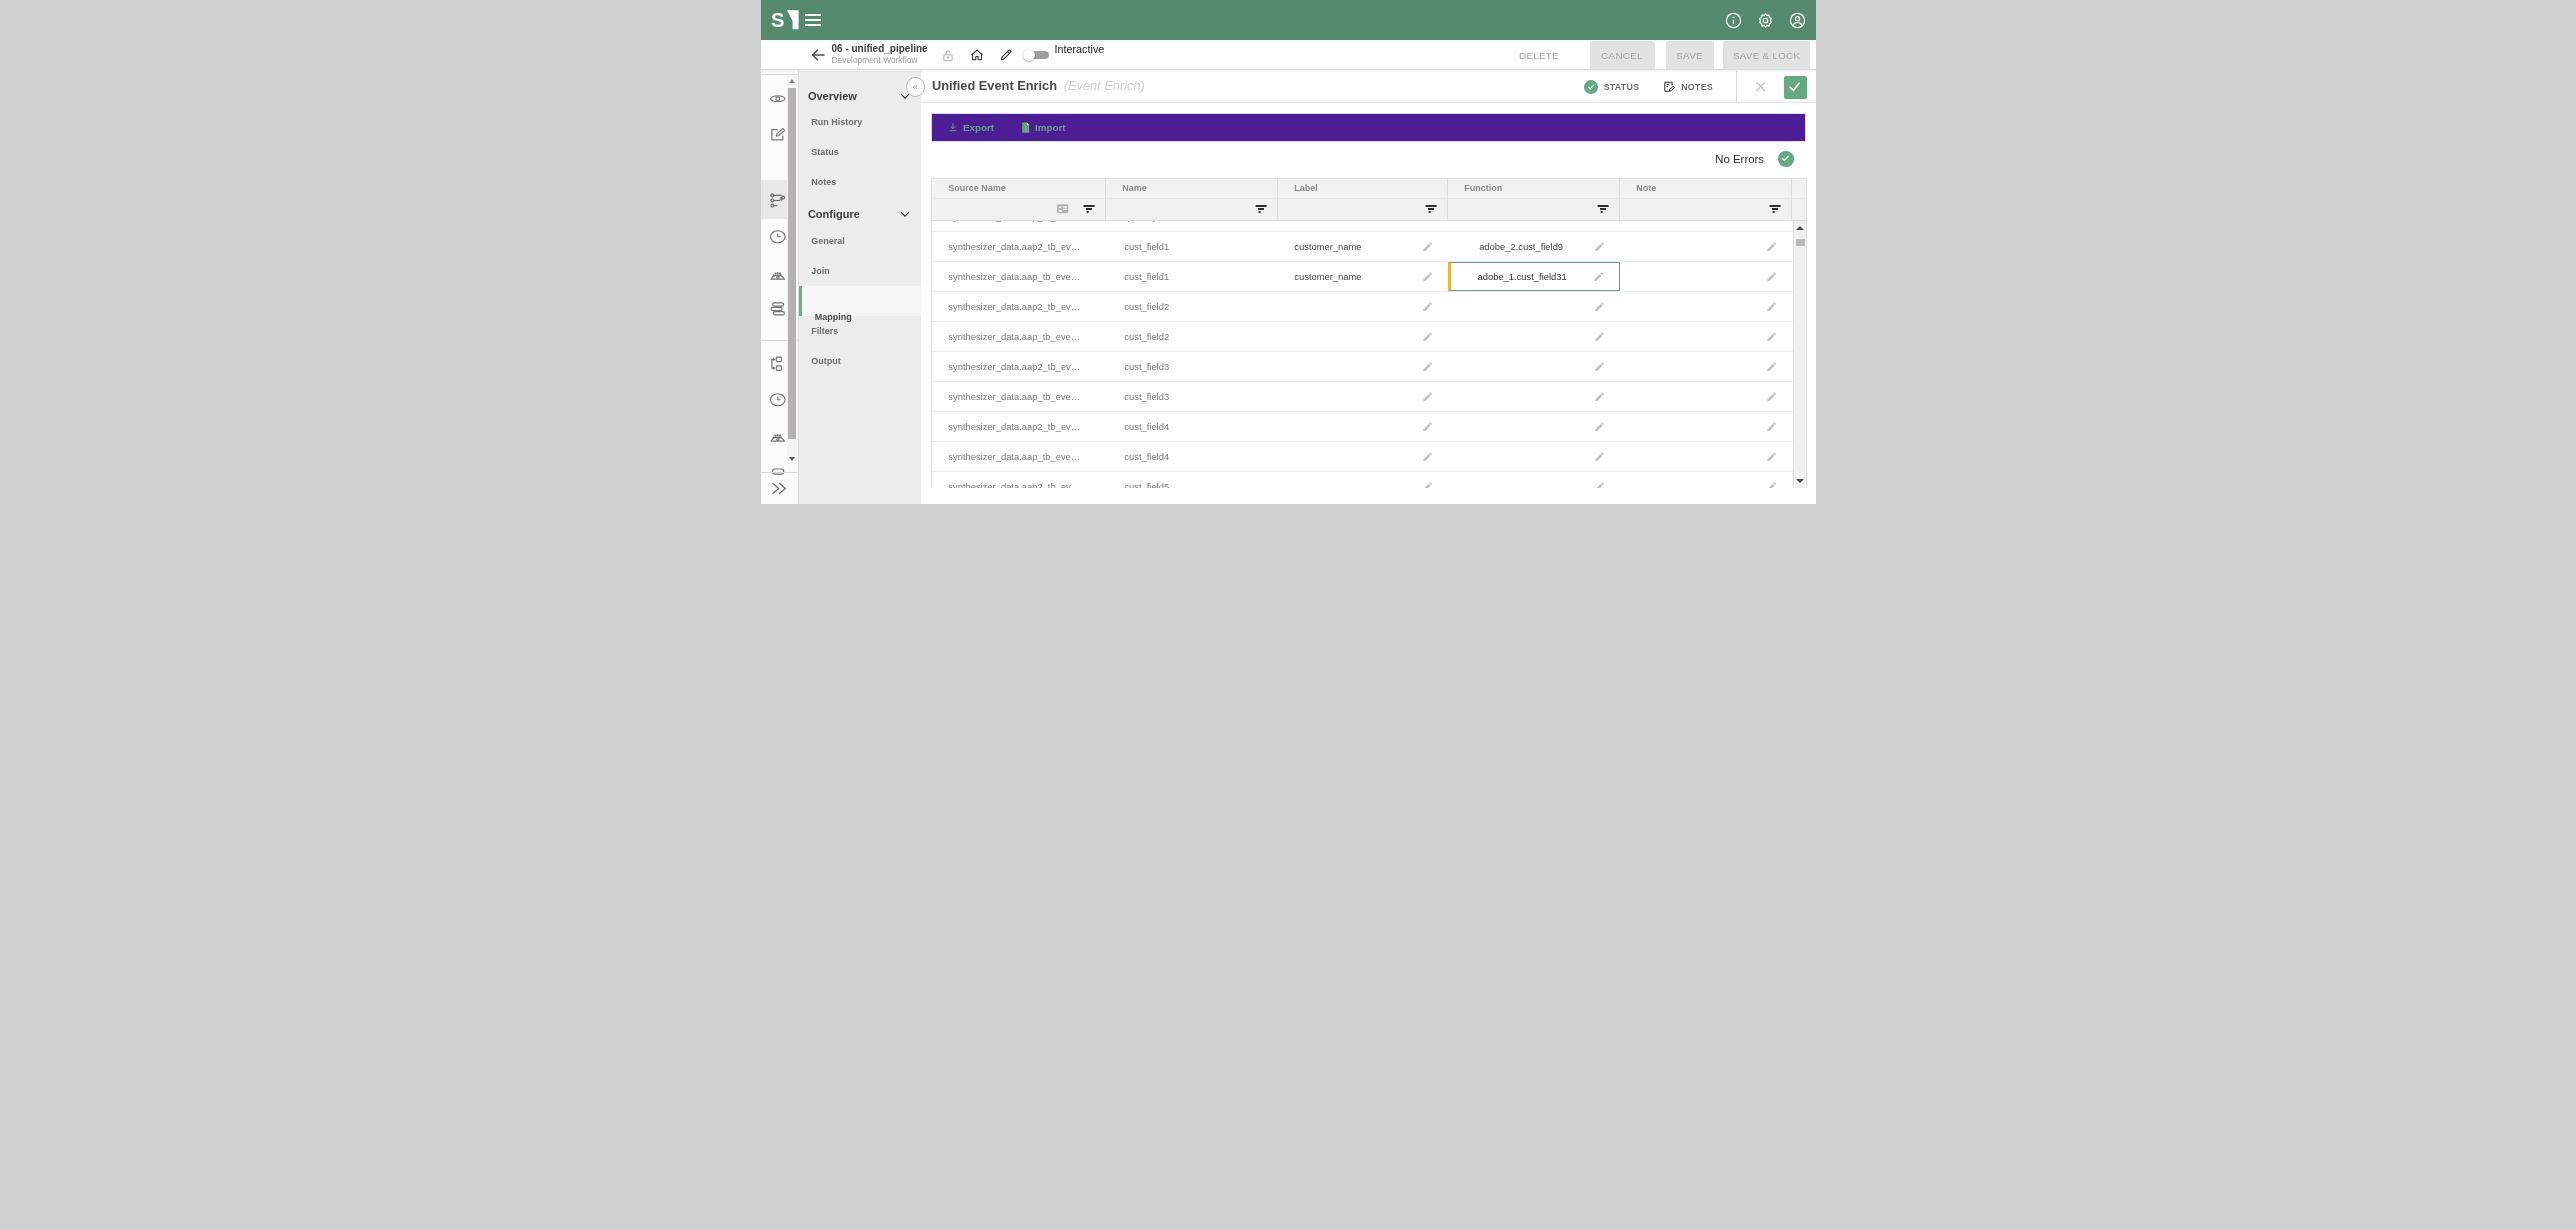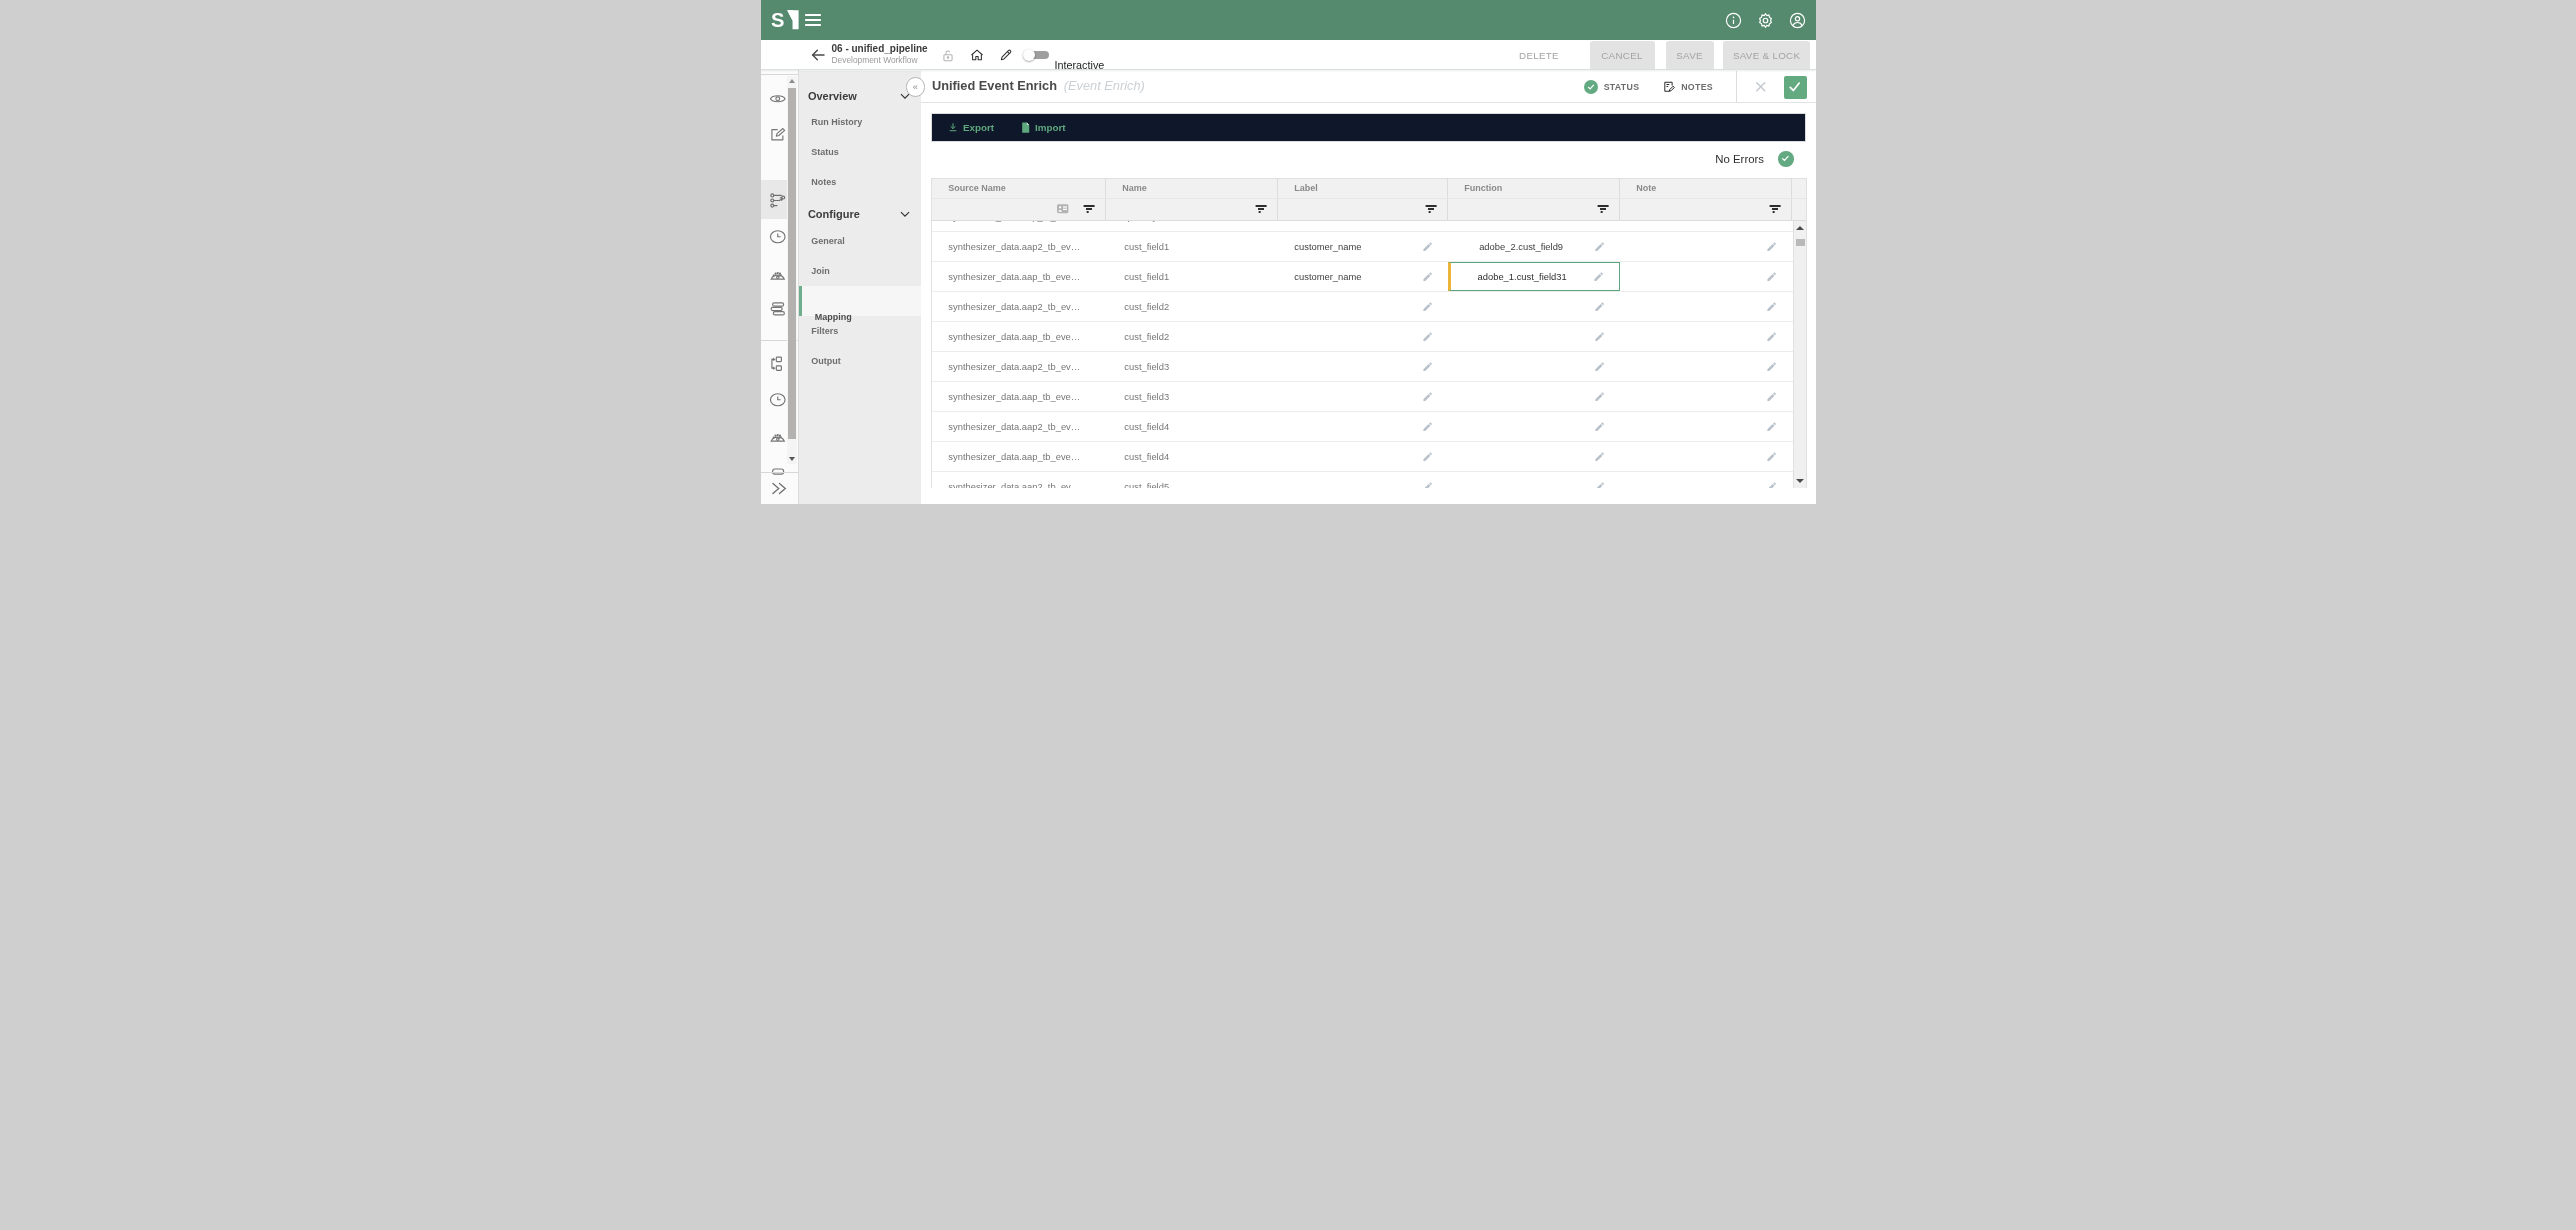--- a/index.html
+++ b/index.html
@@ -18,21 +18,21 @@
   
   .toolbar { position:absolute; left:0; top:40px; width:100%; height:30px; background:#fff; border-bottom:0.7px solid #d9dede; box-shadow:0 0.7px 2px rgba(0,0,0,.08); z-index:6; }
   .back-arrow { position:absolute; left:49px; top:6.7px; width:16px; height:16px; cursor:pointer; }
   .tb-titles { position:absolute; left:71px; top:2.7px; }
   .tb-title { font-size:10px; font-weight:bold; color:#3b3b3b; line-height:12.8px; }
   .tb-subtitle { font-size:8.4px; color:#9b9b9b; line-height:10.8px; }
   .tb-ic { position:absolute; top:8px; width:14px; height:14px; }
   .switch { position:absolute; left:262px; top:9.4px; width:27px; height:12px; cursor:pointer; }
   .switch .track { position:absolute; left:5.4px; top:1.3px; width:21px; height:8.8px; border-radius:4.7px; background:#9e9e9e; }
   .switch .knob { position:absolute; left:0; top:0; width:12px; height:12px; border-radius:50%; background:#fdfdfd; box-shadow:0 0.7px 2px rgba(0,0,0,.4); }
-  .interactive-label { position:absolute; left:294px; top:19px; font-size:10.8px; color:#222; }
+  .interactive-label { position:absolute; left:294px; top:3px; font-size:10.8px; color:#222; }
   .tb-btn { position:absolute; bottom:0; height:28px; background:#e2e2e2; border:none; border-radius:2.7px 2.7px 0 0; font-family:inherit; font-size:9.8px; color:#a3a3a3; letter-spacing:0.3px; cursor:pointer; }
   .tb-btn.text-only { background:transparent; }
 
   
   .rail { position:absolute; left:0; top:40px; width:38px; bottom:0; background:#fbfbfb; border-right:0.7px solid #dcdcdc; z-index:5; }
   .rail .divider { position:absolute; left:0; width:100%; height:0.7px; background:#d7d7d7; }
   .rail-ic { position:absolute; left:8px; width:17.5px; height:17.5px; cursor:pointer; }
   .rail-sel { position:absolute; left:0; top:140px; width:32px; height:39px; background:#e8e8e8; }
   .rail-scroll { position:absolute; right:0.7px; top:36px; width:9.4px; bottom:40px; background:#f4f4f4; }
   .rail-scroll .thumb { position:absolute; left:0.7px; top:12px; width:8px; height:351px; background:#b4b1b1; }
@@ -55,21 +55,21 @@
   .panel-head { position:absolute; left:0; top:0; right:0; height:32px; border-bottom:0.7px solid #e3e3e3; background:#fff; }
   .panel-title-wrap { position:absolute; left:11.4px; top:7.4px; display:flex; align-items:baseline; gap:6.7px; white-space:nowrap; }
   .panel-title { font-size:12.8px; font-weight:bold; color:#4a4a4a; }
   .panel-subtitle { font-size:12.8px; font-style:italic; color:#ccd1d6; }
   .panel-actions { position:absolute; right:0; top:0; height:32px; display:flex; align-items:center; }
   .pa-item { display:flex; align-items:center; gap:5.4px; font-size:8.8px; font-weight:bold; letter-spacing:0.3px; color:#6d6d6d; cursor:pointer; margin-right:23px; }
   .pa-sep { width:0.7px; height:32px; background:#dcdcdc; margin-right:17.5px; }
   .x-btn { width:13.5px; height:13.5px; margin-right:16px; cursor:pointer; }
   .ok-btn { width:23px; height:23px; border-radius:2px; background:#64aa80; border:none; margin-right:8.8px; display:flex; align-items:center; justify-content:center; cursor:pointer; }
 
-  .io-bar { position:absolute; left:10.8px; top:42px; width:875px; height:29px; border:0.7px solid #dcdcdc; background:#0f172a; display:flex; align-items:center; }
+  .io-bar { position:absolute; left:10.8px; top:42px; width:875px; height:29px; border:0.7px solid #dcdcdc; background:#4c1d95; display:flex; align-items:center; }
   .io-btn { display:flex; align-items:center; gap:4.7px; color:#5fa77d; font-size:9.8px; font-weight:bold; cursor:pointer; margin-left:16px; }
   .io-btn + .io-btn { margin-left:27px; }
 
   .no-errors { position:absolute; right:22px; top:80px; display:flex; align-items:center; gap:14px; }
   .no-errors span { font-size:11.4px; color:#2e2e2e; }
 
   
   .table { position:absolute; left:10.8px; top:107px; width:876px; bottom:16px; border:0.7px solid #e0e0e0; border-bottom:none; overflow:hidden; }
   .thead-row, .tfilter-row { display:grid; grid-template-columns:174px 172px 170px 172px 172px 13.5px; background:#f1f1f1; }
   .thead-row { height:19.5px; border-bottom:1.3px solid #e7e7e7; }

